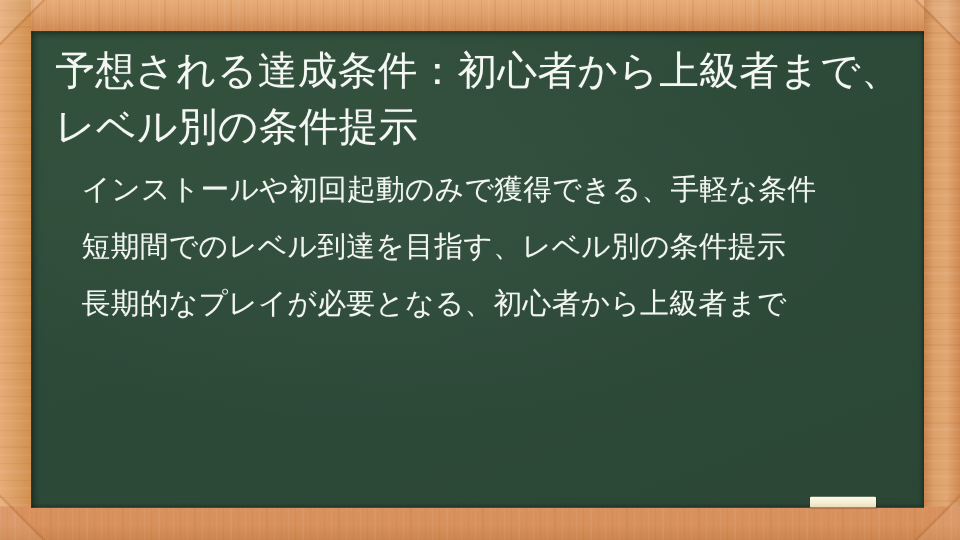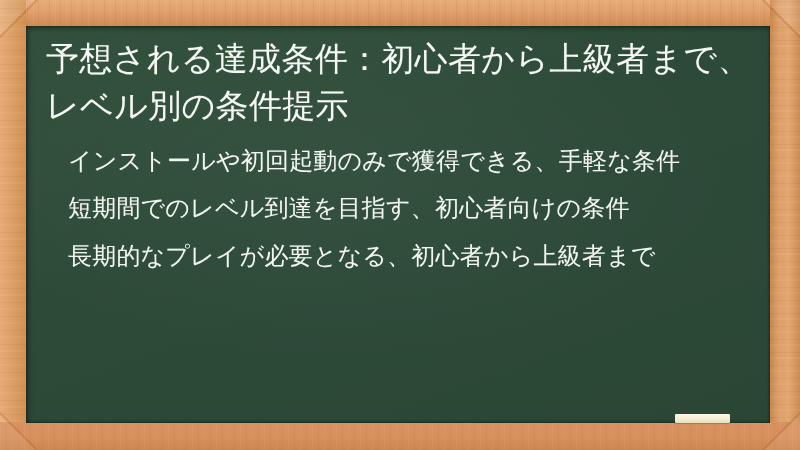--- a/index.html
+++ b/index.html
@@ -140,20 +140,21 @@
     padding: 4px 0 0 4px;
     white-space: pre-wrap;
     text-shadow: 0 0 1px rgba(255,255,255,0.22);
   }
 
   
   .items {
     list-style: none;
     margin: 14px 0 12px 0;
     padding: 0 14px 0 26px;
+    font-family: Liberation Mono, monospace;
   }
   .item {
     color: #f2f6f1;
     font-size: 24px;
     line-height: 1.40;
     letter-spacing: 0.2px;
     margin-bottom: 14px;
     text-shadow: 0 0 1px rgba(255,255,255,0.18);
   }
   .item:last-child { margin-bottom: 0; }
@@ -185,21 +186,21 @@
   <div class="miter bl"></div>
   <div class="miter br"></div>
 
   <div class="board">
     <div class="board-inner">
 
       <h1 class="title">予想される達成条件：初心者から上級者まで、レベル別の条件提示</h1>
 
       <ul class="items">
         <li class="item">インストールや初回起動のみで獲得できる、手軽な条件</li>
-        <li class="item">短期間でのレベル到達を目指す、初心者向けの条件</li>
+        <li class="item">短期間でのレベル到達を目指す、レベル別の条件提示</li>
         <li class="item">長期的なプレイが必要となる、初心者から上級者まで</li>
       </ul>
 
     </div>
   </div>
 
   <div class="chalk"></div>
 
 </div>
 

